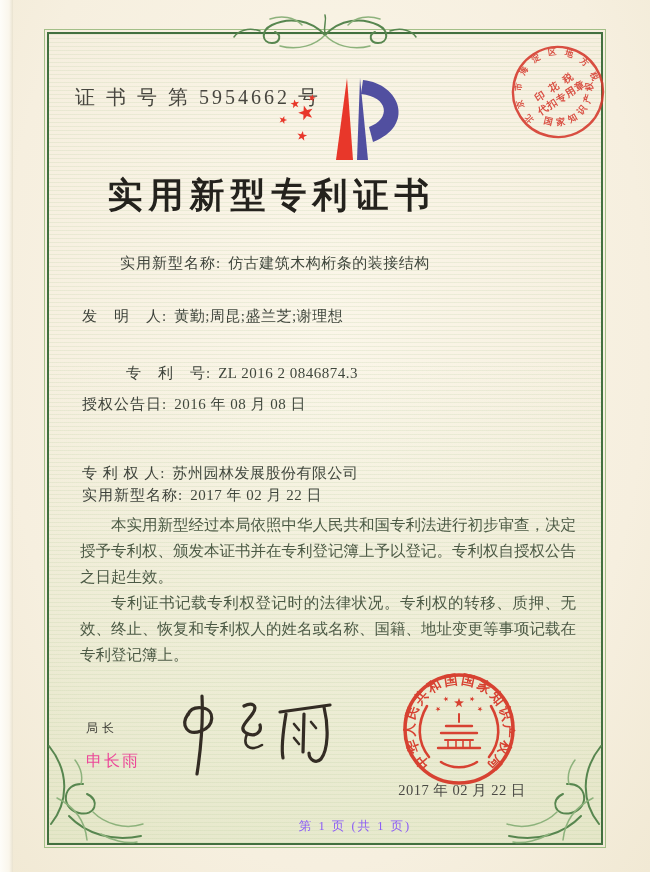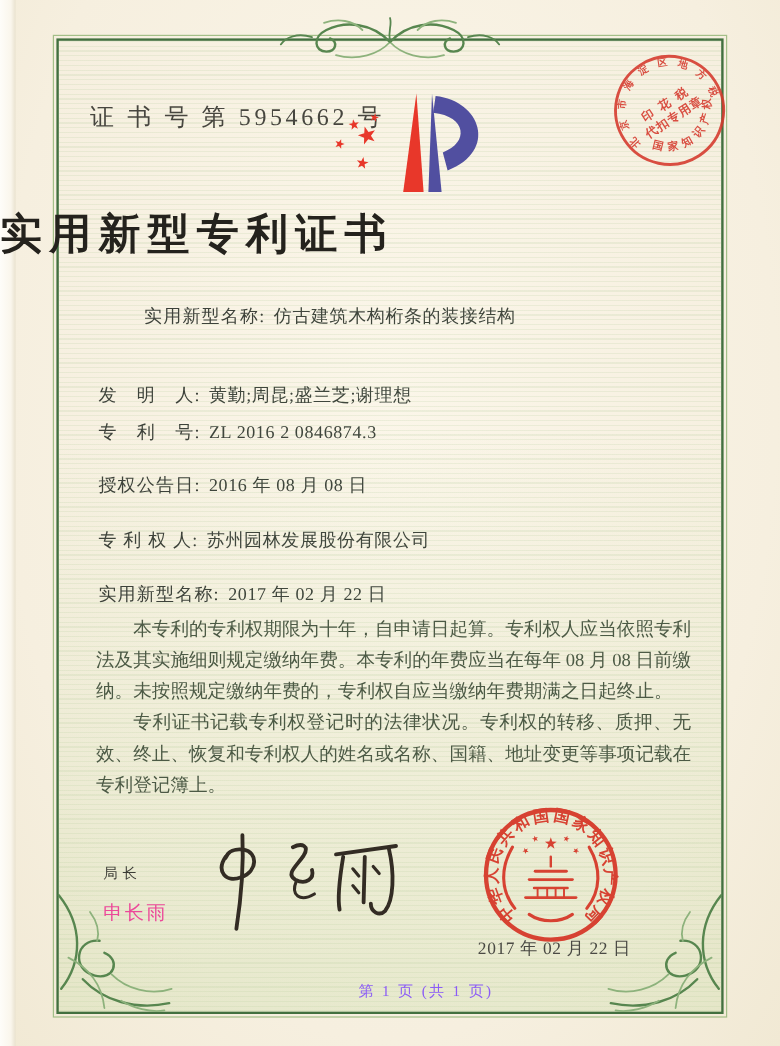--- a/index.html
+++ b/index.html
@@ -32,28 +32,28 @@
   .orn-bl { left:-8px; bottom:-8px; }
   .orn-br { right:-8px; bottom:-8px; transform:scaleX(-1); }
 
   .cert-no {
     position:absolute; left:75px; top:84px;
     font-size:20px; letter-spacing:3px; color:#47463f;
   }
   .logo { position:absolute; left:272px; top:74px; }
   .title {
     position:absolute; left:0; top:172px; width:543px;
-    font-size:35px; font-weight:bold;
+    text-align:center; font-size:35px; font-weight:bold;
     letter-spacing:6px; color:#24221d;
   }
   .field { position:absolute; left:82px; font-size:15px; color:#3d423a; letter-spacing:0.5px; white-space:nowrap; }
   .field .lab { letter-spacing:1px; }
   .field .val { margin-left:7px; color:#3f463c; }
-  .f0 { top:254px;margin-left:38px; } .f1 { top:320px; } .f2 { top:351px; }
-  .f3 { top:395px; } .f4 { top:441px;text-align:right; } .f5 { top:486px; }
+  .f0 { top:254px;margin-left:38px; } .f1 { top:307px; } .f2 { top:364px;margin-left:44px; }
+  .f3 { top:395px; } .f4 { top:464px;text-align:right; } .f5 { top:486px; }
 
   .body-text {
     position:absolute; left:80px; top:512px; width:496px;
     font-size:15.5px; line-height:26px; color:#4c5a45;
     text-align:justify;
   }
   .body-text p { text-indent:2em; }
 
   .dir-title { position:absolute; left:86px; top:720px; font-size:12px; color:#3c3c36; letter-spacing:4px; font-family:"Liberation Sans","DejaVu Sans",sans-serif; }
   .dir-name  { position:absolute; left:86px; top:751px; font-size:16px; color:#ec4899; letter-spacing:2px; font-family:"Liberation Sans","DejaVu Sans",sans-serif; }
@@ -153,21 +153,21 @@
   <span class="lab">授权公告日:</span><span class="val">2016 年 08 月 08 日</span>
 </div>
 <div class="field f4">
   <span class="lab">专 利 权 人:</span><span class="val">苏州园林发展股份有限公司</span>
 </div>
 <div class="field f5">
   <span class="lab">实用新型名称:</span><span class="val">2017 年 02 月 22 日</span>
 </div>
 
 <div class="body-text">
-  <p>本专利的专利权期限为十年，自申请日起算。专利权人应当依照专利法及其实施细则规定缴纳年费。本专利的年费应当在每年 08 月 08 日前缴纳。未按照规定缴纳年费的，专利权自应当缴纳年费期满之日起终止。</p>
+  <p>本实用新型经过本局依照中华人民共和国专利法进行初步审查，决定授予专利权、颁发本证书并在专利登记簿上予以登记。专利权自授权公告之日起生效。</p>
   <p>专利证书记载专利权登记时的法律状况。专利权的转移、质押、无效、终止、恢复和专利权人的姓名或名称、国籍、地址变更等事项记载在专利登记簿上。</p>
 </div>
 
 <div class="dir-title">局长</div>
 <div class="dir-name">申长雨</div>
 
 <svg class="signature" width="185" height="95" viewBox="0 0 185 95">
   <g fill="none" stroke="#332c24" stroke-width="3.2" stroke-linecap="round">
     <path d="M34,6 C35,28 33,58 29,84"></path>
     <path d="M20,24 C12,36 20,46 33,41 C47,36 47,20 35,18 C28,17 22,19 20,25"></path>

